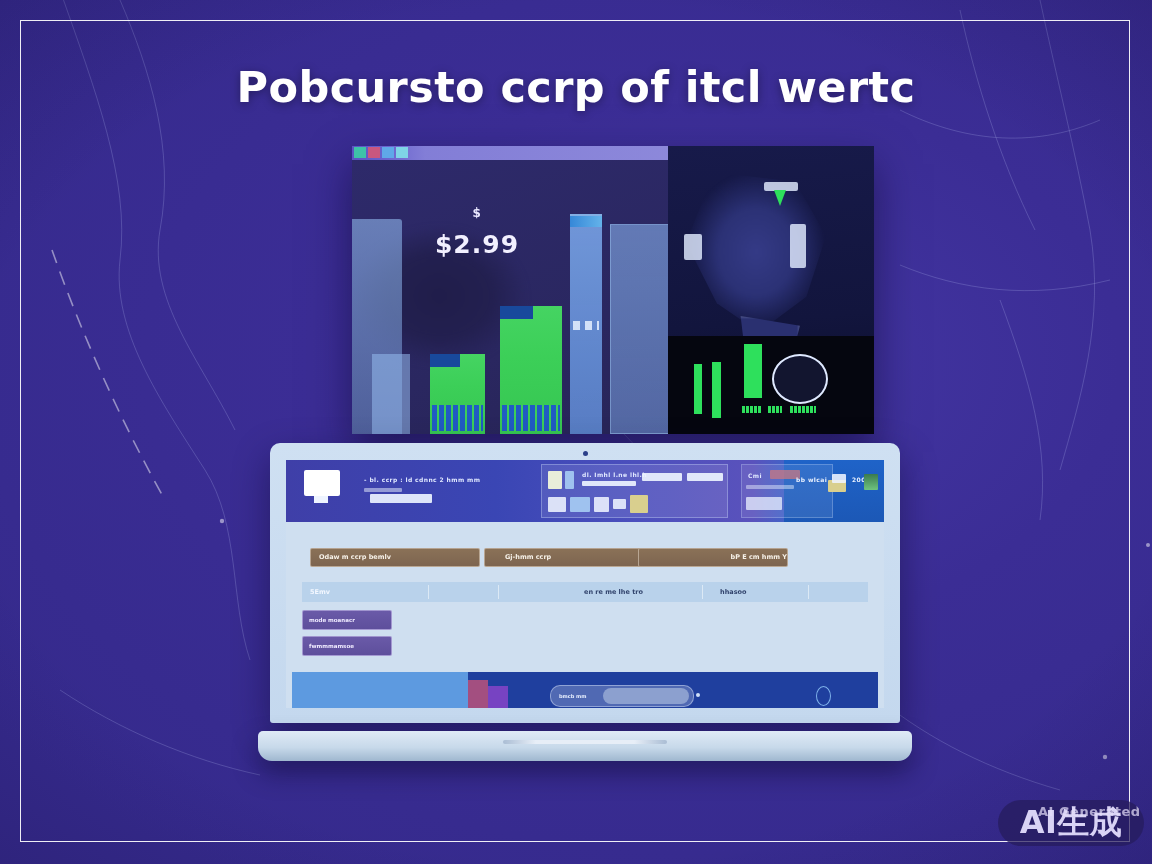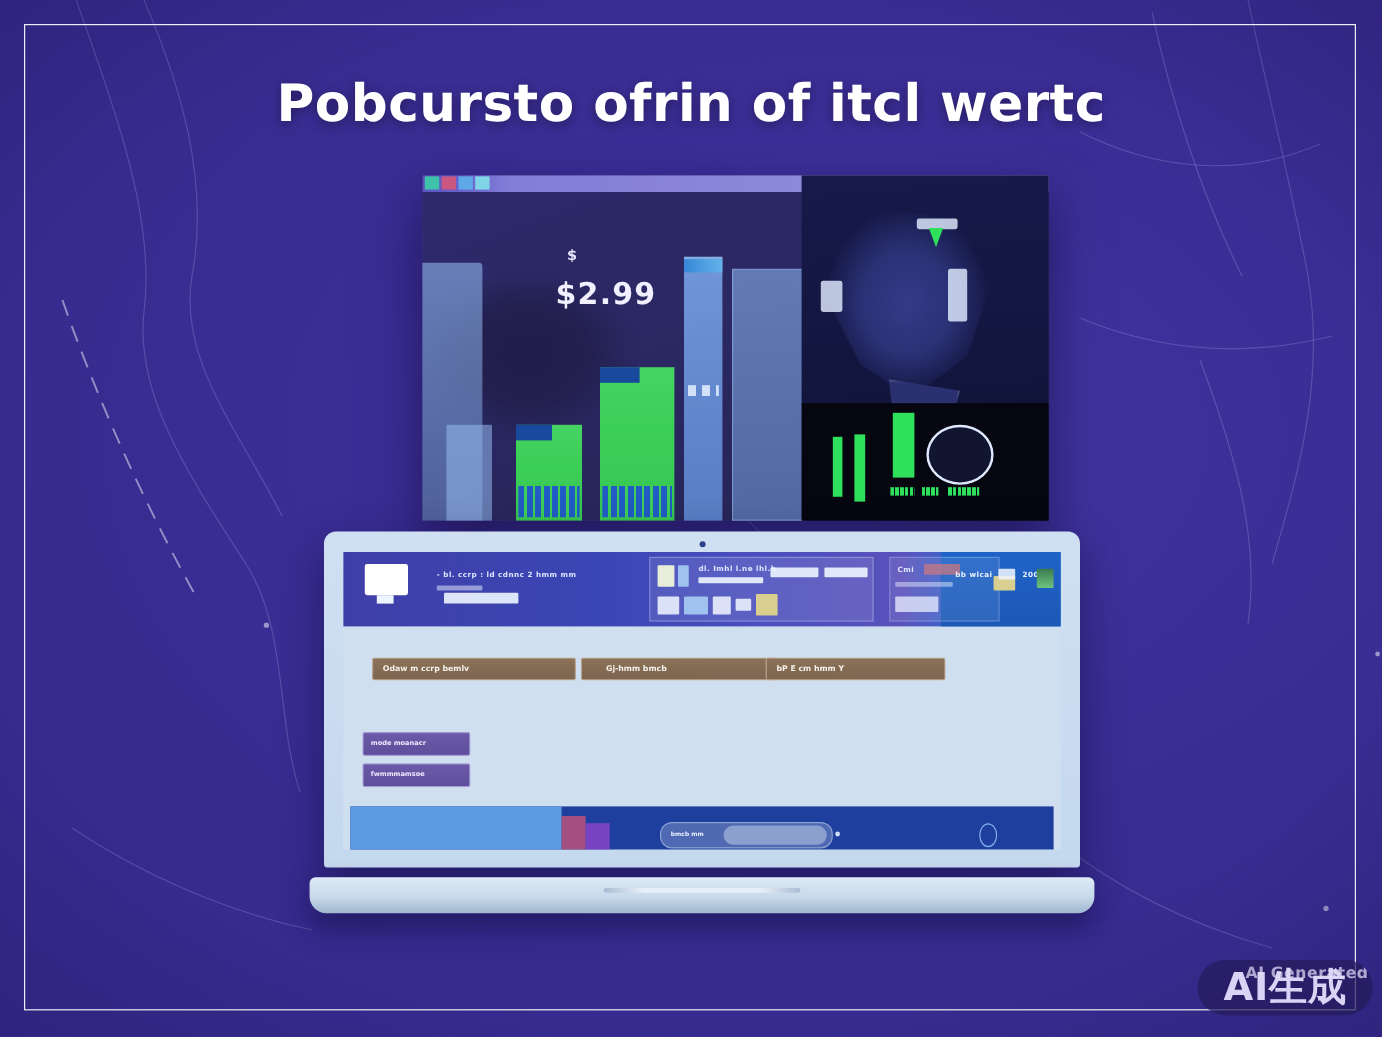--- a/index.html
+++ b/index.html
@@ -51,21 +51,21 @@
   #chart-titlebar-chips{position:absolute;left:2px;top:1px;height:12px;display:flex;gap:2px;}
   .tb-chip{width:12px;height:11px;}
   #chart-value{
     position:absolute;left:0;width:250px;top:60px;text-align:center;
     color:#e9e7ff;font-size:12px;font-weight:700;letter-spacing:.5px;
     filter:blur(.4px);font-family:"DejaVu Sans", sans-serif;
   }
   #chart-bignum{
     position:absolute;left:0;width:250px;top:84px;text-align:center;
     color:#f2f0ff;font-size:25px;font-weight:700;letter-spacing:1px;
-    filter:blur(.55px);font-family:"DejaVu Sans", sans-serif;padding-left:28px;
+    filter:blur(.55px);font-family:"DejaVu Sans", sans-serif;
   }
   #chart-blob{
     position:absolute;left:0px;top:80px;width:175px;height:140px;
     background:radial-gradient(closest-side,#201d4a 0%, #232050 60%, rgba(35,32,80,0) 100%);
     filter:blur(3px);
   }
   
   .bar{position:absolute;bottom:0;}
   .bar-green{
     background:linear-gradient(180deg,#45d462 0%,#3ccf58 40%,#36c652 100%);
@@ -314,21 +314,21 @@
   <g fill="rgba(255,255,255,.9)">
     <circle cx="222" cy="521" r="2.2"></circle>
     <circle cx="1105" cy="757" r="2.2"></circle>
     <circle cx="1148" cy="545" r="2"></circle>
   </g>
 </svg>
 
 <div id="bg-vignette"></div>
 <div id="frame"></div>
 
-<div id="headline">Pobcursto ofrin of itcl wertc</div>
+<div id="headline">Pobcursto ccrp of itcl wertc</div>
 
 <div id="chart-panel">
 
   <div id="chart-titlebar"></div>
   <div id="chart-titlebar-chips">
     <span class="tb-chip" style="background:#3ec2a8"></span>
     <span class="tb-chip" style="background:#c9577f"></span>
     <span class="tb-chip" style="background:#5fa8e8"></span>
     <span class="tb-chip" style="background:#7fd4e6"></span>
   </div>
@@ -421,23 +421,32 @@
         </div>
 
         <span class="nav-txt" style="left:510px;top:16px;color:#eaf2ff;">bb wlcai</span>
         <span class="mini-tile yellow" style="left:542px;top:20px;width:18px;height:12px;"></span>
         <span class="mini-tile" style="left:546px;top:14px;width:14px;height:9px;"></span>
         <span class="nav-txt" style="left:566px;top:16px;color:#eaf2ff;">200</span>
         <span class="mini-tile" style="left:578px;top:14px;width:14px;height:16px;background:linear-gradient(180deg,#3a7a4e,#6fc37f);"></span>
       </div>
 
       <div class="tan-chip" style="left:24px;top:88px;width:160px;">Odaw m ccrp bemlv</div>
-      <div class="tan-chip" style="left:198px;top:88px;width:142px;padding-left:20px;">Gj-hmm bmcb</div>
-      <div class="tan-chip" style="left:352px;top:88px;width:140px;">bP  E  cm   hmm  Y</div>
-
+      <div class="tan-chip" style="left:198px;top:88px;width:142px;padding-left:20px;">Gj-hmm ccrp</div>
+      <div class="tan-chip" style="left:352px;top:88px;width:140px;text-align:right;">bP  E  cm   hmm  Y</div>
+
+      <div id="table-head">
+        <span class="th-cell" style="left:8px;color:#f2f7ff;">5Emv</span>
+        <span class="th-div" style="left:126px;"></span>
+        <span class="th-div" style="left:196px;"></span>
+        <span class="th-cell" style="left:282px;">en re me lhe tro</span>
+        <span class="th-div" style="left:400px;"></span>
+        <span class="th-cell" style="left:418px;">hhasoo</span>
+        <span class="th-div" style="left:506px;"></span>
+      </div>
 
       <div class="row-chip" style="top:150px;">mode moanacr</div>
       <div class="row-chip" style="top:176px;">fwmmmamsoe</div>
 
 
       <div id="footer-bar">
         <div id="footer-fill"></div>
         <span class="footer-sq" style="left:176px;background:rgba(196,84,120,.8);"></span>
         <span class="footer-sq" style="left:196px;background:rgba(150,70,205,.75);top:14px;height:30px;"></span>
 

